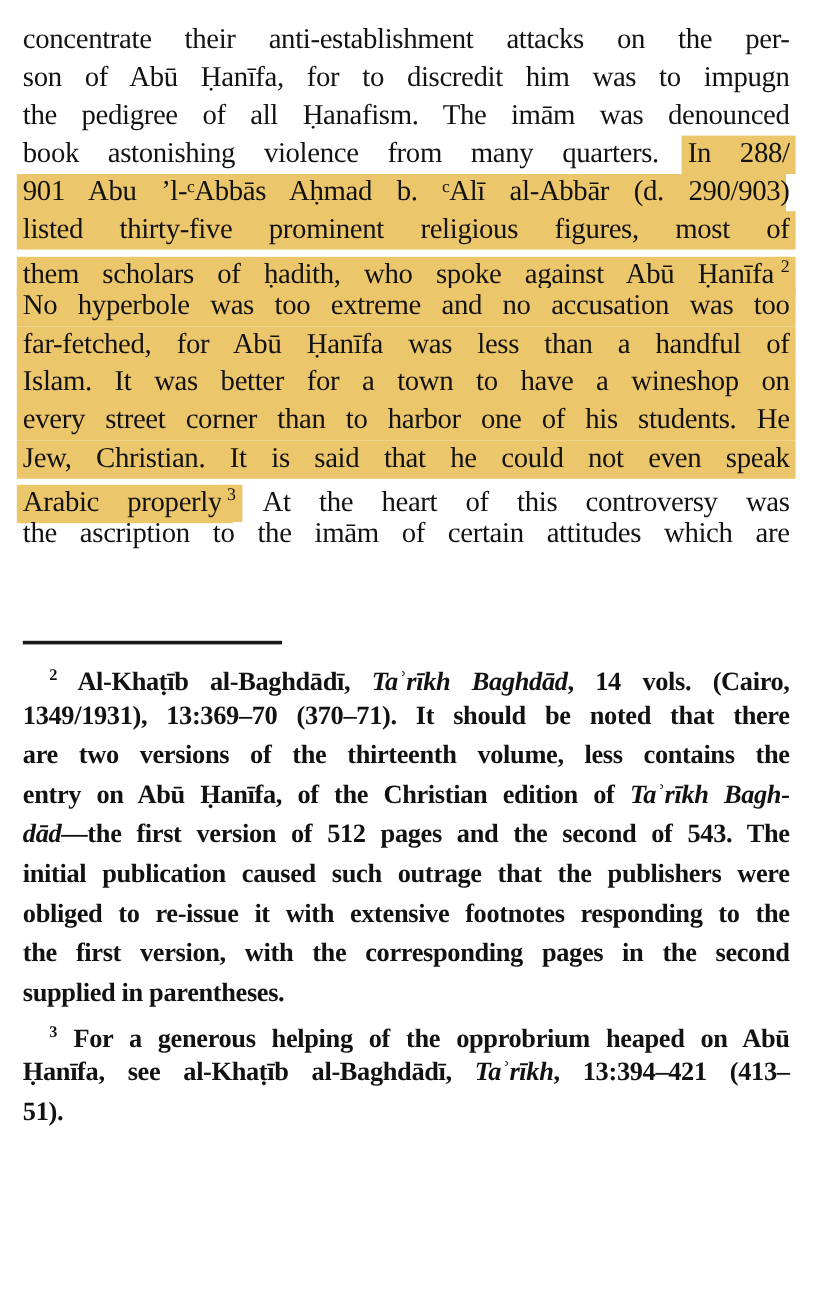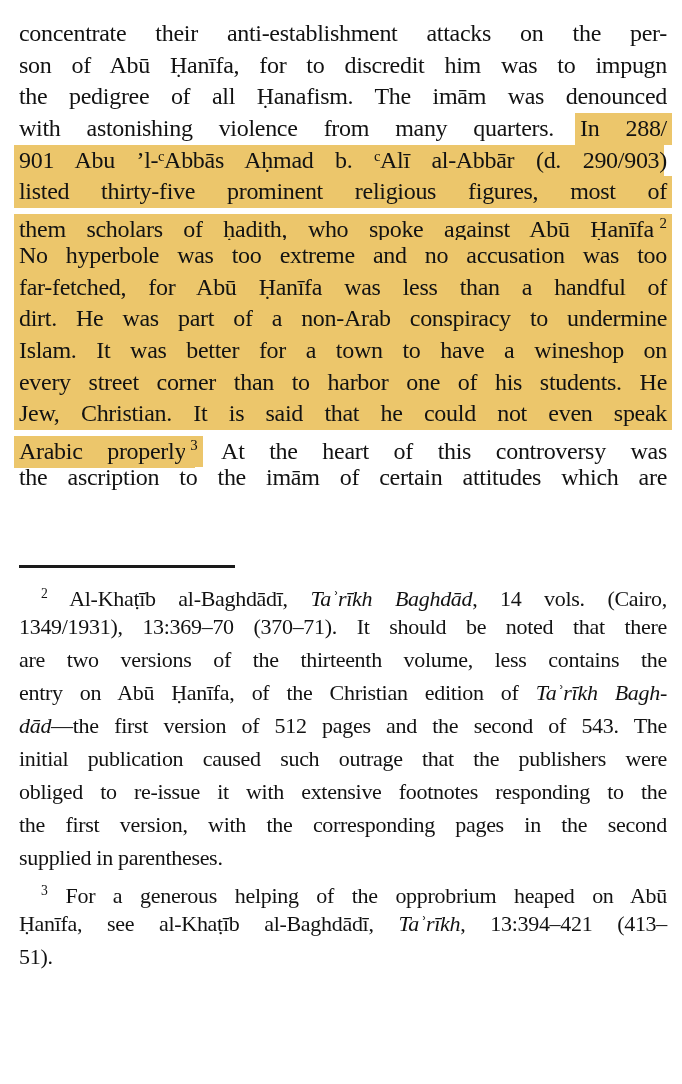--- a/index.html
+++ b/index.html
@@ -4,41 +4,41 @@
 <style>
   :root { --hl:#ecc66b; --ink:#121212; --paper:#ffffff; }
   * { margin:0; padding:0; box-sizing:border-box; }
   html,body { background:#fff; }
   .page {
     position:relative;
     width:682px; height:1084px;
     background:var(--paper);
     color:var(--ink);
     font-family:"Liberation Serif","DejaVu Serif",serif;
-    padding:18px 15px 0 19px;
+    padding:18px 24px 0 19px;
     overflow:hidden;
   }
   .body-text { width:100%; }
   .bline {
     font-size:24px;
     line-height:31.7px;
     height:31.7px;
     letter-spacing:-0.3px;
     text-align:justify;
     text-align-last:justify;
     text-justify:inter-word;
     white-space:nowrap;
     white-space:normal;
   }
   .fn-sep {
     width:216px; height:3px;
     background:#1a1a1a;
     margin-top:72px;
   }
-  .footnotes { margin-top:9px; }
+  .footnotes { margin-top:9px;font-weight:bold; }
   .fline {
     font-size:22px;
     line-height:33px;
     height:33px;
     letter-spacing:-0.3px;
     text-align:justify;
     text-align-last:justify;
     text-justify:inter-word;
   }
   .indent { text-indent:22px; }
@@ -57,27 +57,26 @@
   .it { font-style:italic; }
 </style>
 </head>
 <body>
 
 <div class="page">
   <div class="body-text" id="body-lines">
       <div class="bline"><span>concentrate their anti-establishment attacks on the per-</span></div>
       <div class="bline"><span>son of Abū Ḥanīfa, for to discredit him was to impugn</span></div>
       <div class="bline"><span>the pedigree of all Ḥanafism. The imām was denounced</span></div>
-      <div class="bline"><span>with astonishing violence from many quarters. </span><span class="hl">In 288/</span></div>
+      <div class="bline"><span>book astonishing violence from many quarters. </span><span class="hl">In 288/</span></div>
       <div class="bline"><span class="hl">901 Abu ’l-ᶜAbbās Aḥmad b. ᶜAlī al-Abbār (d. 290/903</span><span>)</span></div>
       <div class="bline"><span class="hl">listed thirty-five prominent religious figures, most of</span></div>
       <div class="bline"><span class="hl">them scholars of ḥadith, who spoke against Abū Ḥanīfa.</span><span class="hl sup">2</span></div>
       <div class="bline"><span class="hl">No hyperbole was too extreme and no accusation was too</span></div>
       <div class="bline"><span class="hl">far-fetched, for Abū Ḥanīfa was less than a handful of</span></div>
-      <div class="bline"><span class="hl">dirt. He was part of a non-Arab conspiracy to undermine</span></div>
       <div class="bline"><span class="hl">Islam. It was better for a town to have a wineshop on</span></div>
       <div class="bline"><span class="hl">every street corner than to harbor one of his students. He</span></div>
       <div class="bline"><span class="hl">Jew, Christian. It is said that he could not even speak</span></div>
       <div class="bline"><span class="hl">Arabic properly.</span><span class="hl sup">3</span><span> At the heart of this controversy was</span></div>
       <div class="bline"><span>the ascription to the imām of certain attitudes which are</span></div>
     </div>
   <div class="fn-sep"></div>
   <div class="footnotes" id="footnote-area">
       <div>
         <div class="fline indent"><span class="sup">2</span><span> Al-Khaṭīb al-Baghdādī, </span><span class="it">Taʾrīkh Baghdād</span><span>, 14 vols. (Cairo,</span></div>

